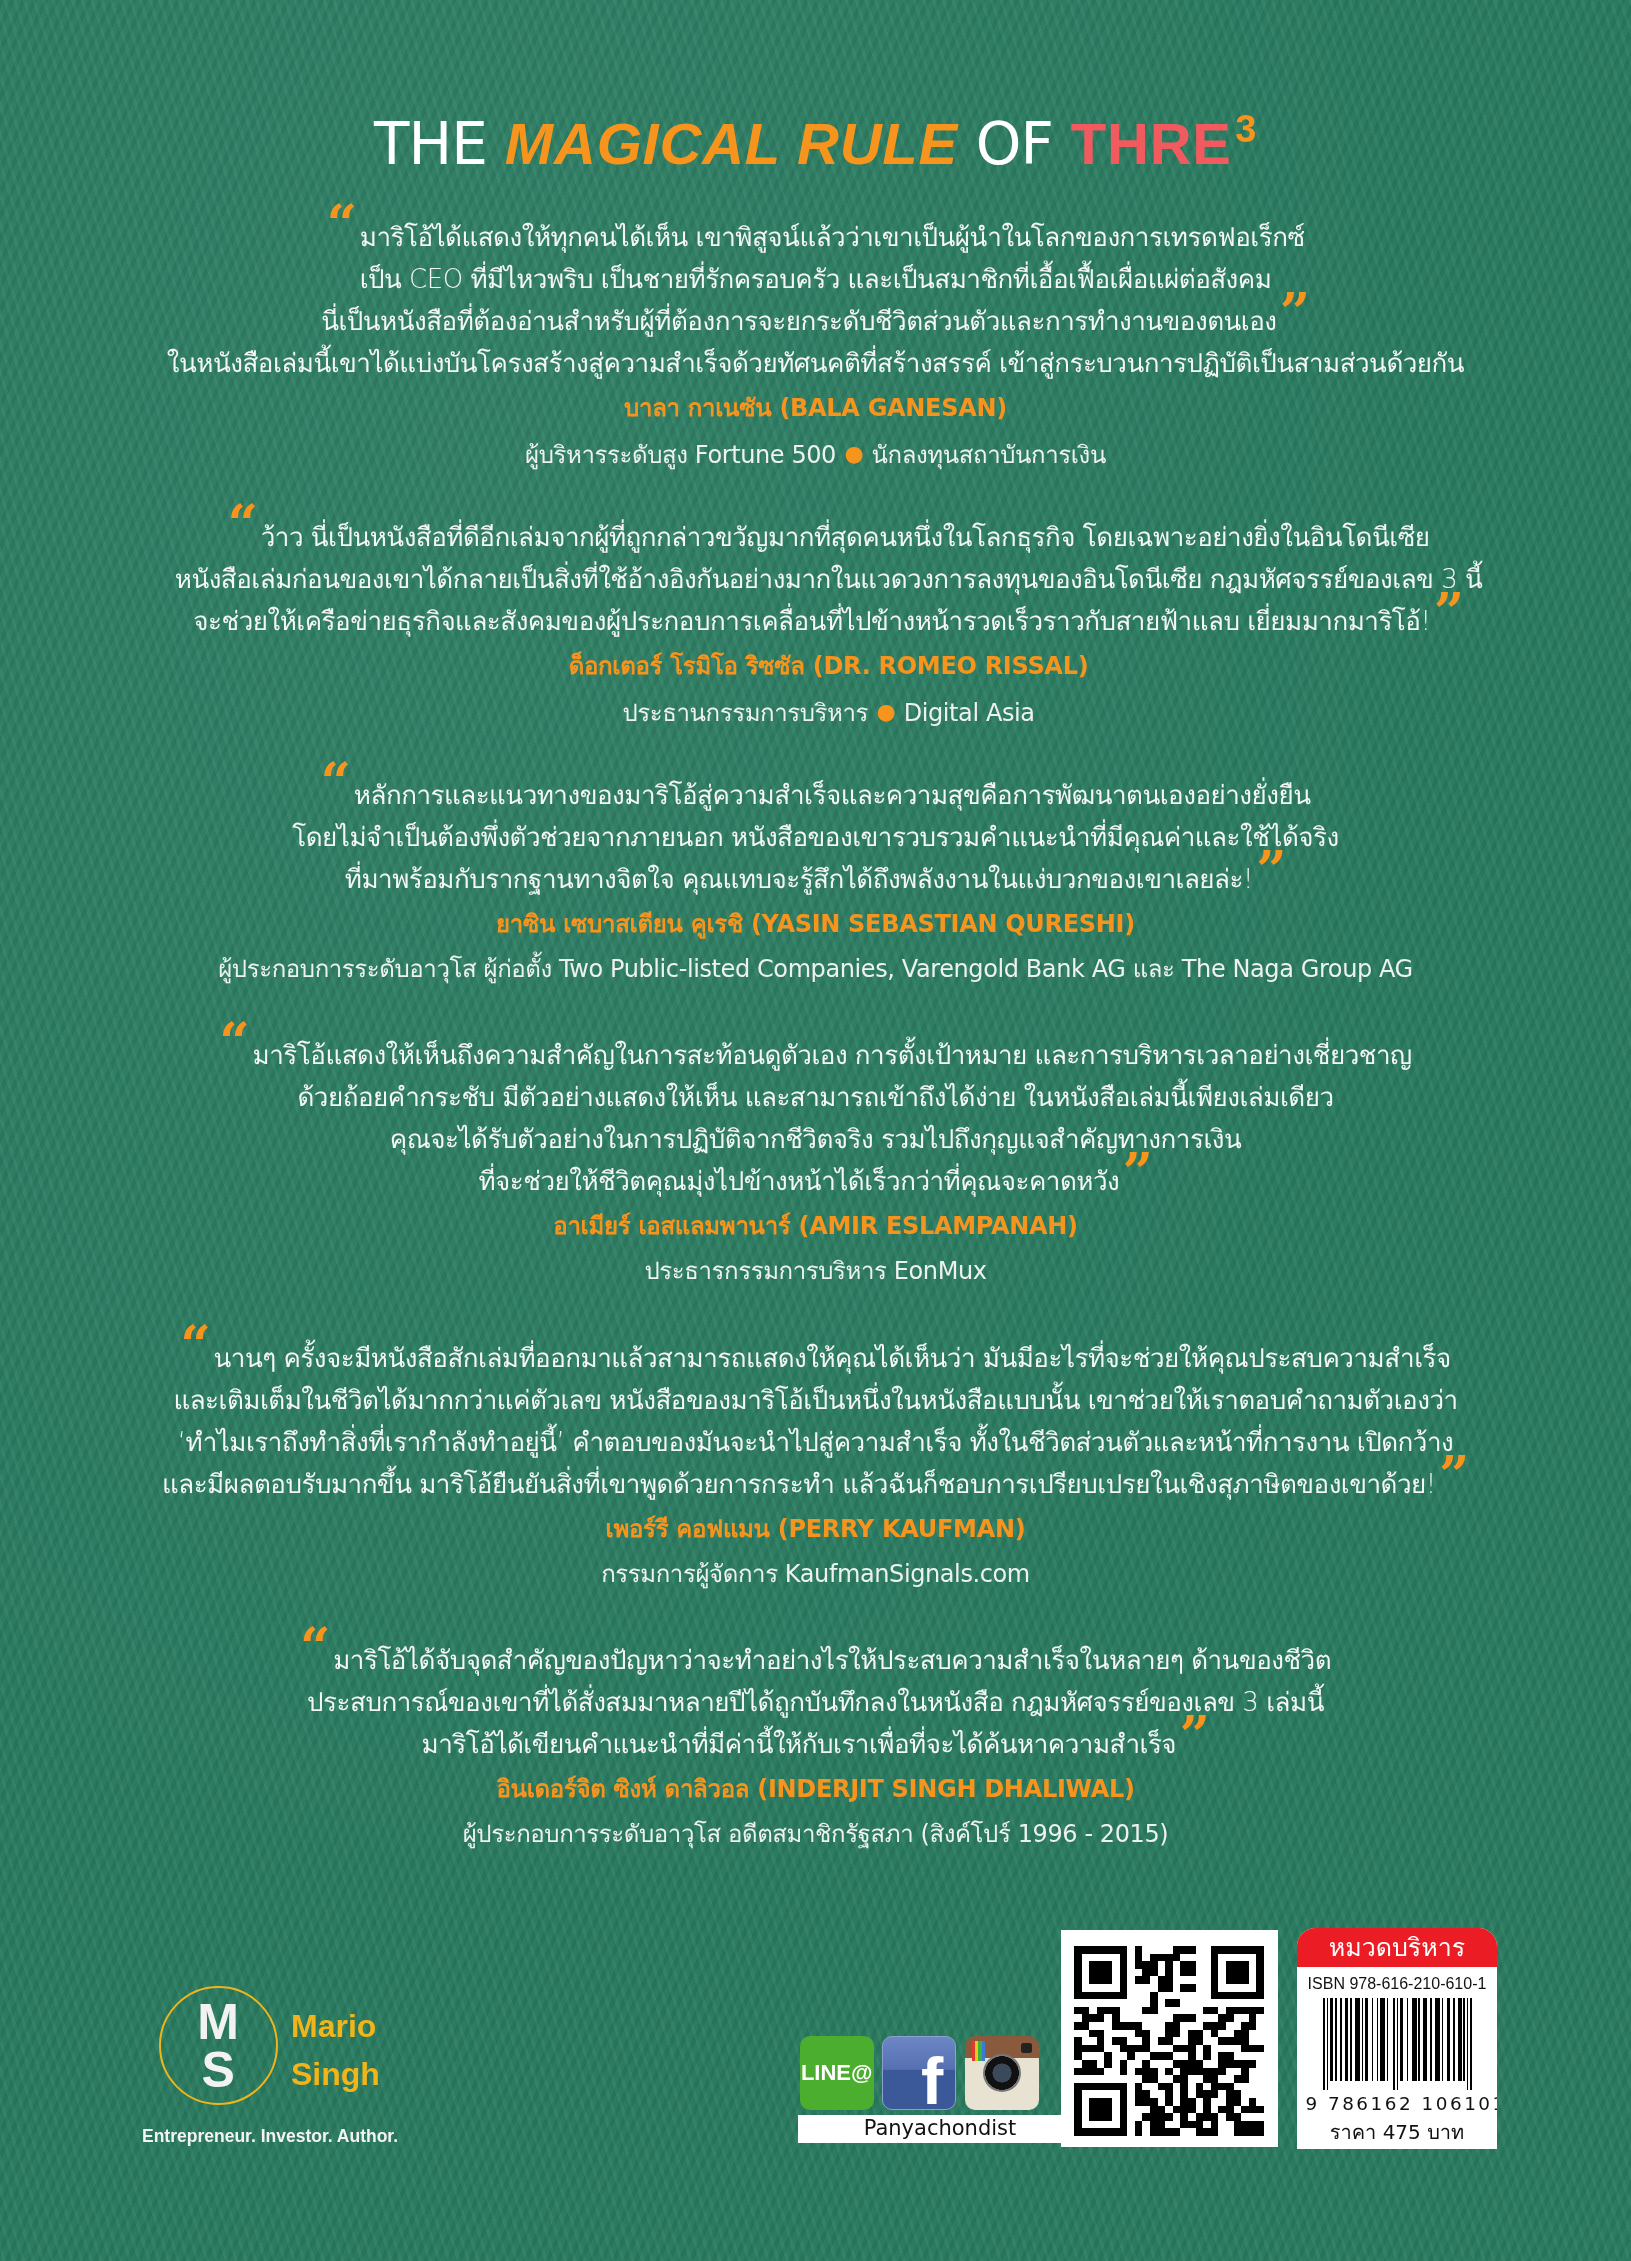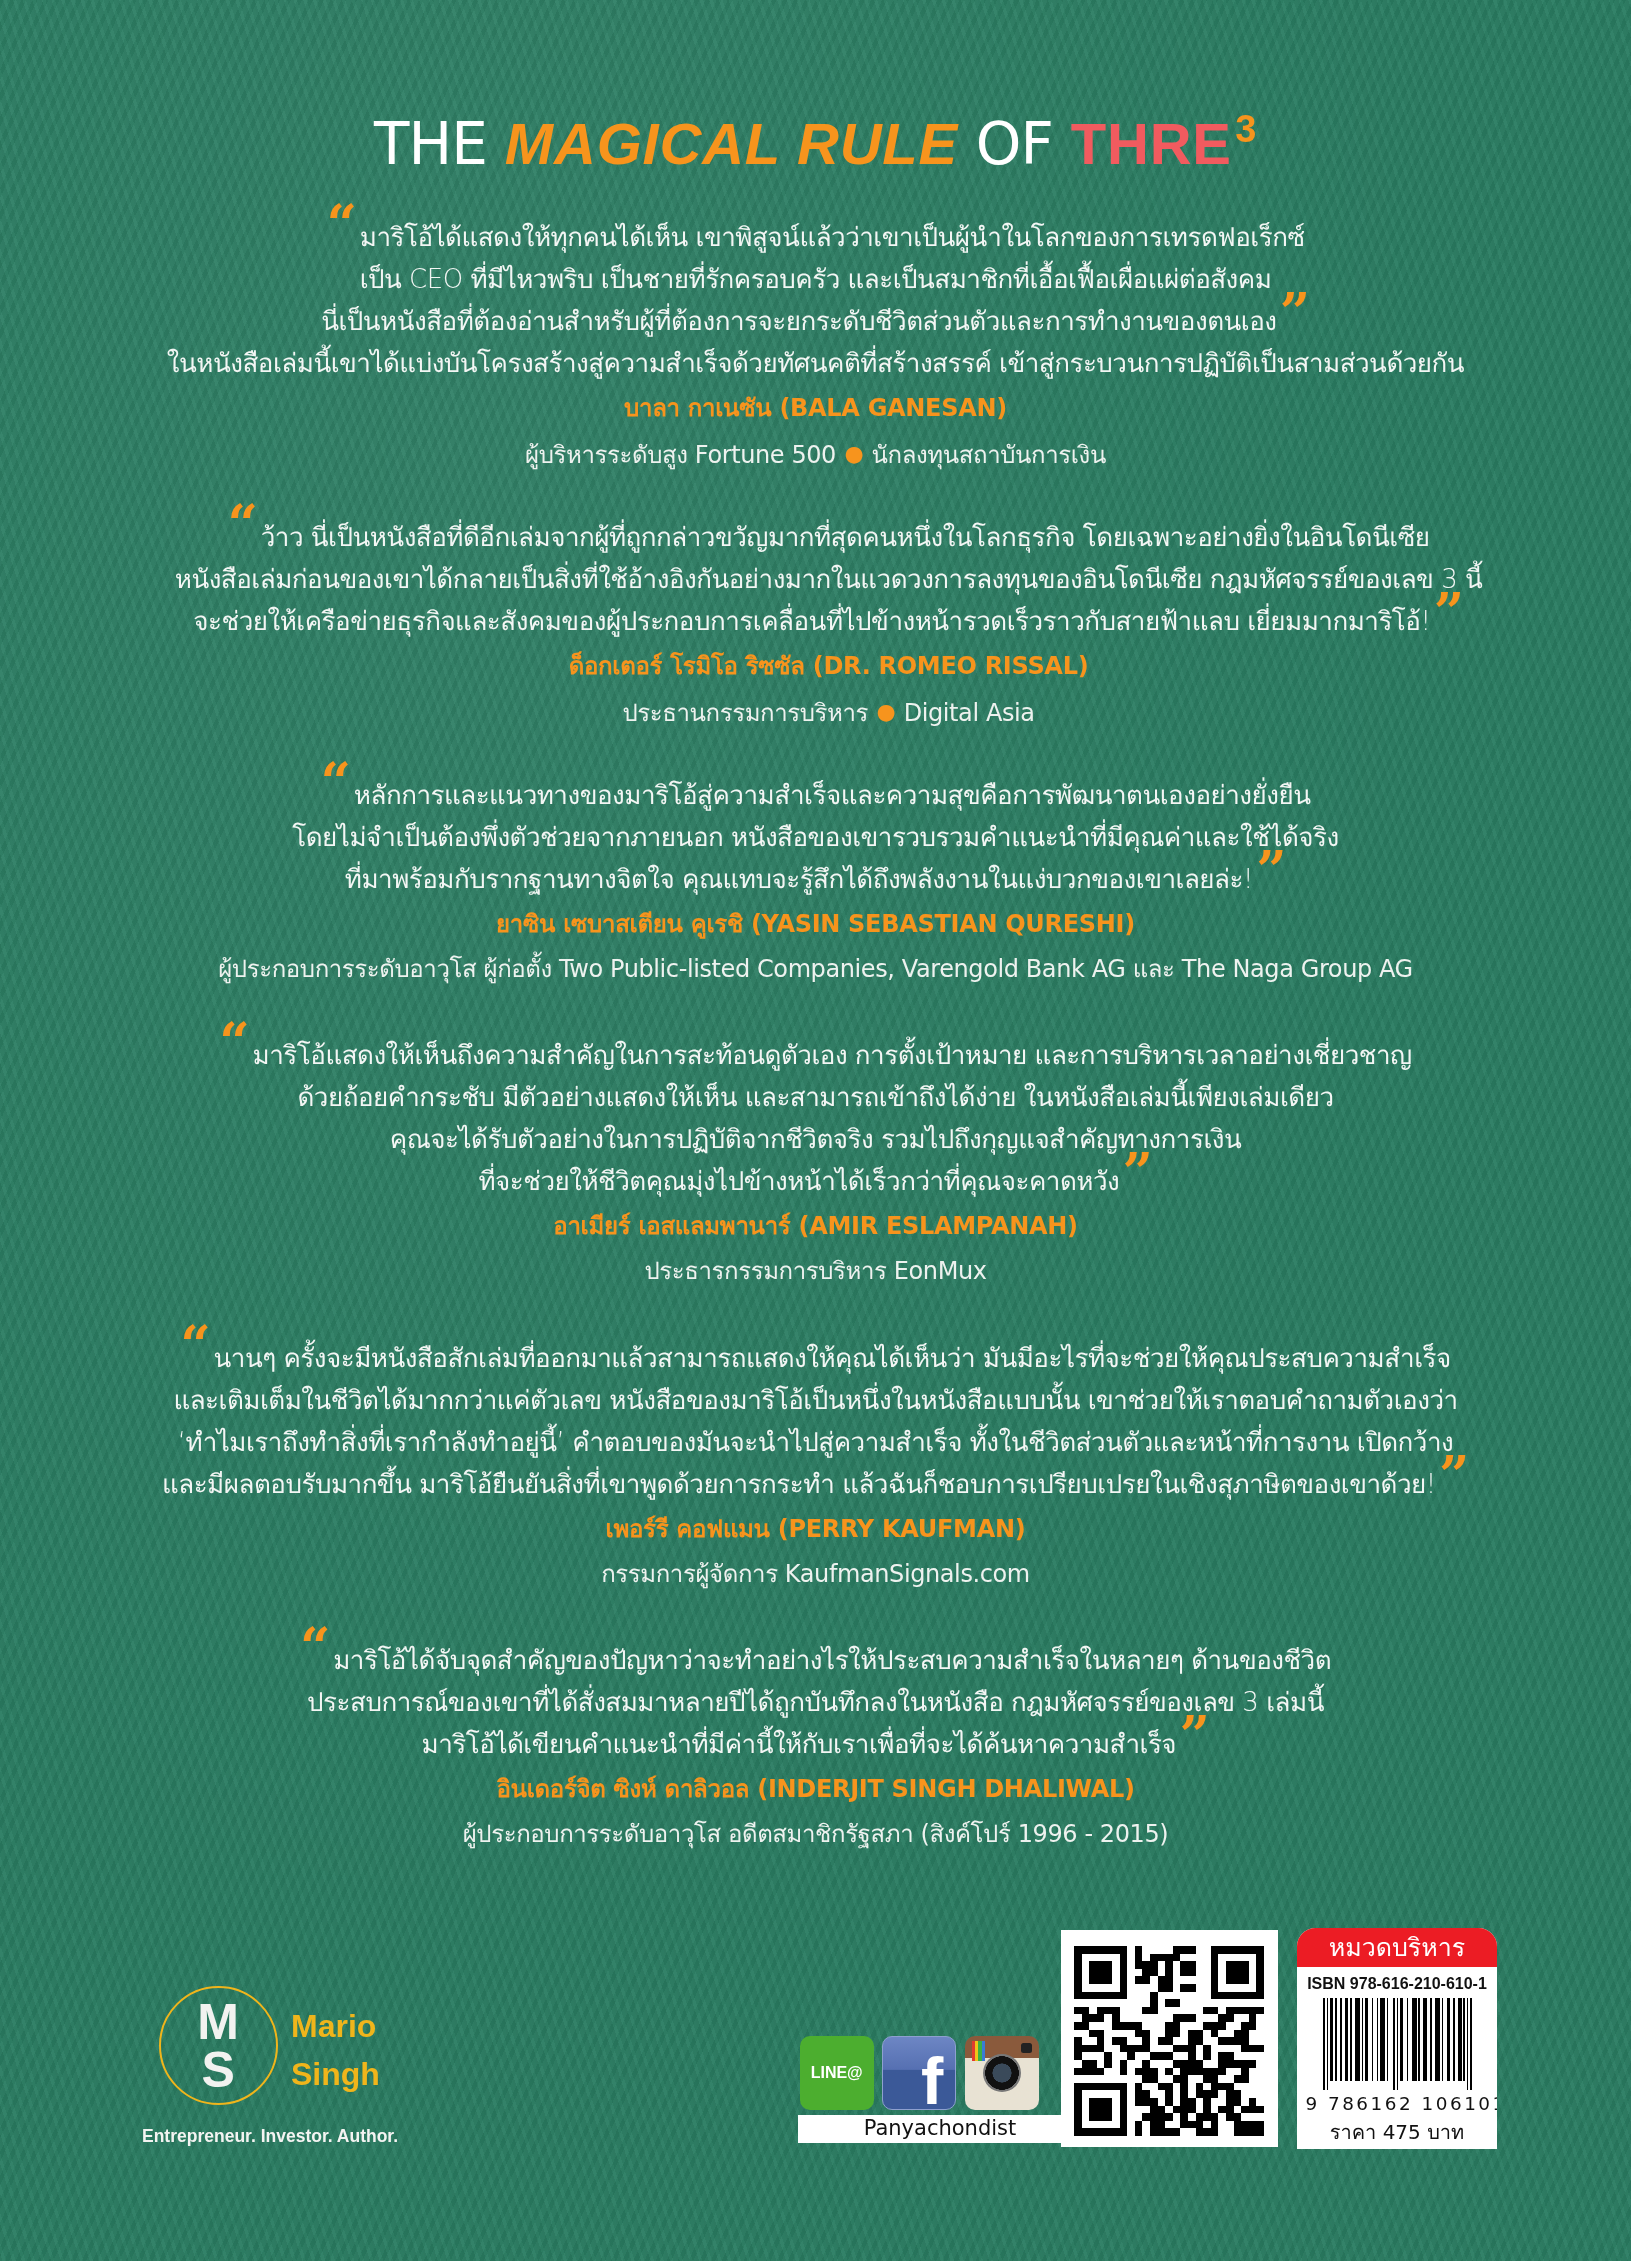--- a/index.html
+++ b/index.html
@@ -70,21 +70,21 @@
   }
   .logo-tag {
     position: absolute; left: 0; top: 142px; white-space: nowrap;
     color: #f4f4f2; font-family: "Liberation Sans", sans-serif; font-weight: 700; font-size: 17.5px;
   }
 
   
   .social { position: absolute; left: 798px; top: 2036px; width: 251px; height: 125px; }
   .social-icon { position: absolute; top: 0; width: 74px; height: 74px; border-radius: 10px; overflow: hidden; }
   .icon-line { left: 1.7px; background: #4cae2f; display: flex; align-items: center; justify-content: center; }
-  .icon-line span { color: #fff; font-family: "Liberation Sans", sans-serif; font-weight: 700; font-size: 16px; }
+  .icon-line span { color: #fff; font-family: "Liberation Sans", sans-serif; font-weight: 700; font-size: 22px; }
   .icon-fb { left: 84px; background: linear-gradient(#6d86c4 0%, #5670b2 45%, #3b5998 46%, #3b5998 100%); border: 1.7px solid #8ea0cf; box-sizing: border-box; }
   .icon-fb span { position: absolute; right: 11.7px; bottom: -5px; color: #fff; font-family: "Liberation Sans", sans-serif; font-weight: 700; font-size: 67px; line-height: 67px; }
   .icon-ig { left: 167px; background: linear-gradient(#8a5a3c 0 30%, #e8e2d3 30% 100%); }
   .ig-stripe { position: absolute; left: 6.7px; top: 5px; width: 13.4px; height: 20px;
     background: linear-gradient(90deg, #e23b2e 0 25%, #f0c419 25% 50%, #3cb043 50% 75%, #3a7bd5 75% 100%); }
   .ig-lens { position: absolute; left: 18.4px; top: 18.4px; width: 38px; height: 38px; border-radius: 50%;
     background: radial-gradient(circle, #3a4a5a 0 35%, #111 36% 62%, #777 63% 72%, #333 73% 100%); }
   .ig-view { position: absolute; right: 6.7px; top: 6.7px; width: 11.7px; height: 10px; background: #222; border-radius: 2.5px; }
   .social-label {
     position: absolute; left: 0; top: 79px; width: 284px; height: 27.6px;
@@ -93,21 +93,21 @@
   }
 
   
   .qr { position: absolute; left: 1061px; top: 1930px; width: 217px; height: 217px; background: #fff; }
   .qr svg { position: absolute; left: 13.4px; top: 16px; }
 
   
   .barcard { position: absolute; left: 1297px; top: 1928px; width: 200px; height: 221px; background: #fff; border-top-left-radius: 18.4px; border-top-right-radius: 18.4px; overflow: hidden; }
   .barcard .cat { height: 39px; background: #ec1c24; color: #fff; text-align: center;
     font-family: "DejaVu Sans", sans-serif; font-size: 25px; line-height: 39px; }
-  .barcard .isbn { text-align: center; color: #111; font-family: "Liberation Sans", sans-serif; font-weight: 700; font-size: 16px; margin-top: 8.4px; white-space: nowrap; }
+  .barcard .isbn { text-align: center; color: #111; font-family: "Liberation Sans", sans-serif; font-weight: 400; font-size: 16px; margin-top: 8.4px; white-space: nowrap; }
   .barcard svg { display: block; margin: 5px auto 0; }
   .barcard .digits { position: absolute; left: 8.4px; top: 165px; width: 188px; color: #111; font-family: "DejaVu Sans", sans-serif; font-size: 18.4px; letter-spacing: 2.5px; white-space: nowrap; }
   .barcard .price { position: absolute; left: 0; top: 188px; width: 200px; text-align: center; color: #111; font-family: "DejaVu Sans", sans-serif; font-size: 20px; }
 </style>
 </head>
 <body>
 
 <div class="title">
   <span class="thin">THE </span><span class="bold-orange">MAGICAL RULE</span><span class="thin"> OF </span><span class="bold-red">THRE</span><sup>3</sup>
 </div>

